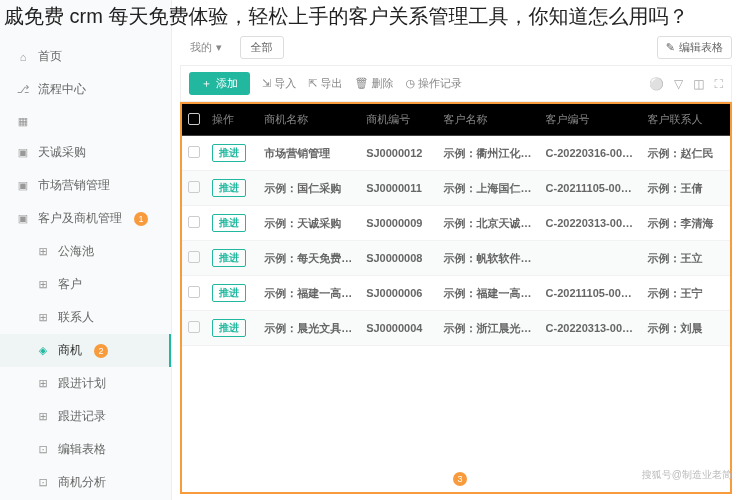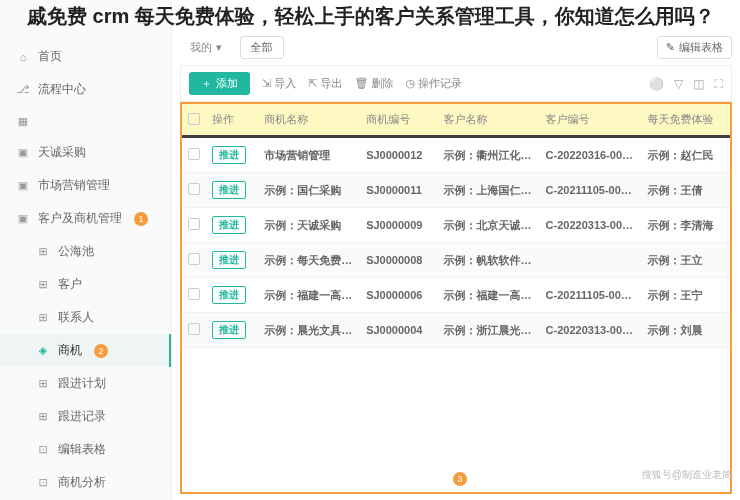--- a/index.html
+++ b/index.html
@@ -1,17 +1,17 @@
 <!DOCTYPE html>
 <html><head>
 <meta charset="utf-8">
 <style>
 * { margin: 0; padding: 0; box-sizing: border-box; font-family: -apple-system, "Microsoft YaHei", sans-serif; }
 body { width: 740px; height: 500px; background: #fff; position: relative; overflow: hidden; }
-.overlay-title { position: absolute; top: 0; left: 0; right: 0; z-index: 100; font-size: 20px; font-weight: 700; color: #222; padding: 2px 10px; line-height: 1.4; margin-left: 17px; }
+.overlay-title { position: absolute; top: 0; left: 0; right: 0; z-index: 100; font-size: 20px; font-weight: 400; color: #222; padding: 2px 4px; line-height: 1.4; }
 .app { display: flex; position: absolute; top: 0; left: 0; right: 0; bottom: 0; }
 .sidebar { width: 172px; background: #f9fafb; border-right: 1px solid #eee; overflow-y: auto; padding-top: 40px; }
 .sidebar::-webkit-scrollbar { width: 4px; }
 .sidebar::-webkit-scrollbar-thumb { background: #ccc; border-radius: 2px; }
 .side-item { display: flex; align-items: center; padding: 8px 10px 8px 16px; font-size: 12px; color: #666; cursor: pointer; gap: 8px; }
 .side-item.sub { padding-left: 36px; }
 .side-item.active { background: #eef5f4; color: #333; border-right: 2px solid #21b89f; }
 .side-item .ico { width: 14px; height: 14px; display: flex; align-items: center; justify-content: center; font-size: 11px; color: #999; }
 .side-item.active .ico { color: #21b89f; }
 .badge-circle { width: 14px; height: 14px; border-radius: 50%; display: inline-flex; align-items: center; justify-content: center; font-size: 9px; color: #fff; margin-left: 4px; }
@@ -22,21 +22,21 @@
 .filter-bar { display: flex; align-items: center; gap: 8px; padding: 30px 0 6px 0; }
 .filter-btn { display: inline-flex; align-items: center; gap: 4px; font-size: 11px; color: #666; padding: 3px 10px; border: 1px solid #ddd; border-radius: 3px; cursor: pointer; }
 .filter-btn.solid { border: none; color: #888; }
 .edit-table-btn { margin-left: auto; display: inline-flex; align-items: center; gap: 4px; font-size: 11px; color: #666; padding: 3px 8px; border: 1px solid #ddd; border-radius: 3px; cursor: pointer; }
 .toolbar { display: flex; align-items: center; gap: 12px; padding: 6px 8px; background: #fff; border: 1px solid #eee; }
 .btn-add { background: #21b89f; color: #fff; border: none; border-radius: 3px; padding: 4px 12px; font-size: 11px; cursor: pointer; display: inline-flex; align-items: center; gap: 4px; }
 .tb-link { font-size: 11px; color: #888; cursor: pointer; display: inline-flex; align-items: center; gap: 3px; }
 .tb-right { margin-left: auto; display: flex; gap: 10px; color: #aaa; font-size: 12px; }
 .table-wrap { border: 2px solid #f89b3d; flex: 1; overflow: hidden; display: flex; flex-direction: column; position: relative; }
 table { width: 100%; border-collapse: collapse; font-size: 11px; }
-th { background: #fef9c3; color: #888; font-weight: 400; padding: 8px 6px; text-align: left; border-bottom: 3px solid #404040; white-space: nowrap; }
+th { background: #000000; color: #888; font-weight: 400; padding: 8px 6px; text-align: left; border-bottom: 1px solid #404040; white-space: nowrap; }
 td { padding: 8px 6px; border-bottom: 1px solid #f2f2f2; color: #666; white-space: nowrap; overflow: hidden; text-overflow: ellipsis; max-width: 90px; font-weight: bold; }
 .row-action { display: inline-block; border: 1px solid #21b89f; color: #21b89f; font-size: 10px; padding: 1px 6px; border-radius: 2px; cursor: pointer; }
 .cbx { width: 12px; height: 12px; border: 1px solid #ccc; display: inline-block; border-radius: 2px; }
 tr.striped td { background: #f9fbfb; }
 .center-badge { position: absolute; bottom: 6px; left: 50%; transform: translateX(-50%); }
 .watermark { position: absolute; bottom: 18px; right: 8px; font-size: 10px; color: #bbb; }
 </style>
 </head>
 <body>
 
@@ -130,21 +130,21 @@
     <div class="table-wrap">
       <table>
         <thead>
             <tr id="thead-row">
               <th style="width:24px"><span class="cbx"></span></th>
               <th>操作</th>
               <th>商机名称</th>
               <th>商机编号</th>
               <th>客户名称</th>
               <th>客户编号</th>
-              <th>每天免费体验</th>
+              <th>客户联系人</th>
             </tr>
           </thead>
         <tbody id="tbody">
             <tr>
               <td><span class="cbx"></span></td>
               <td><span class="row-action">推进</span></td>
               <td>市场营销管理</td>
               <td>SJ0000012</td>
               <td>示例：衢州江化集团</td>
               <td>C-20220316-0000001</td>

